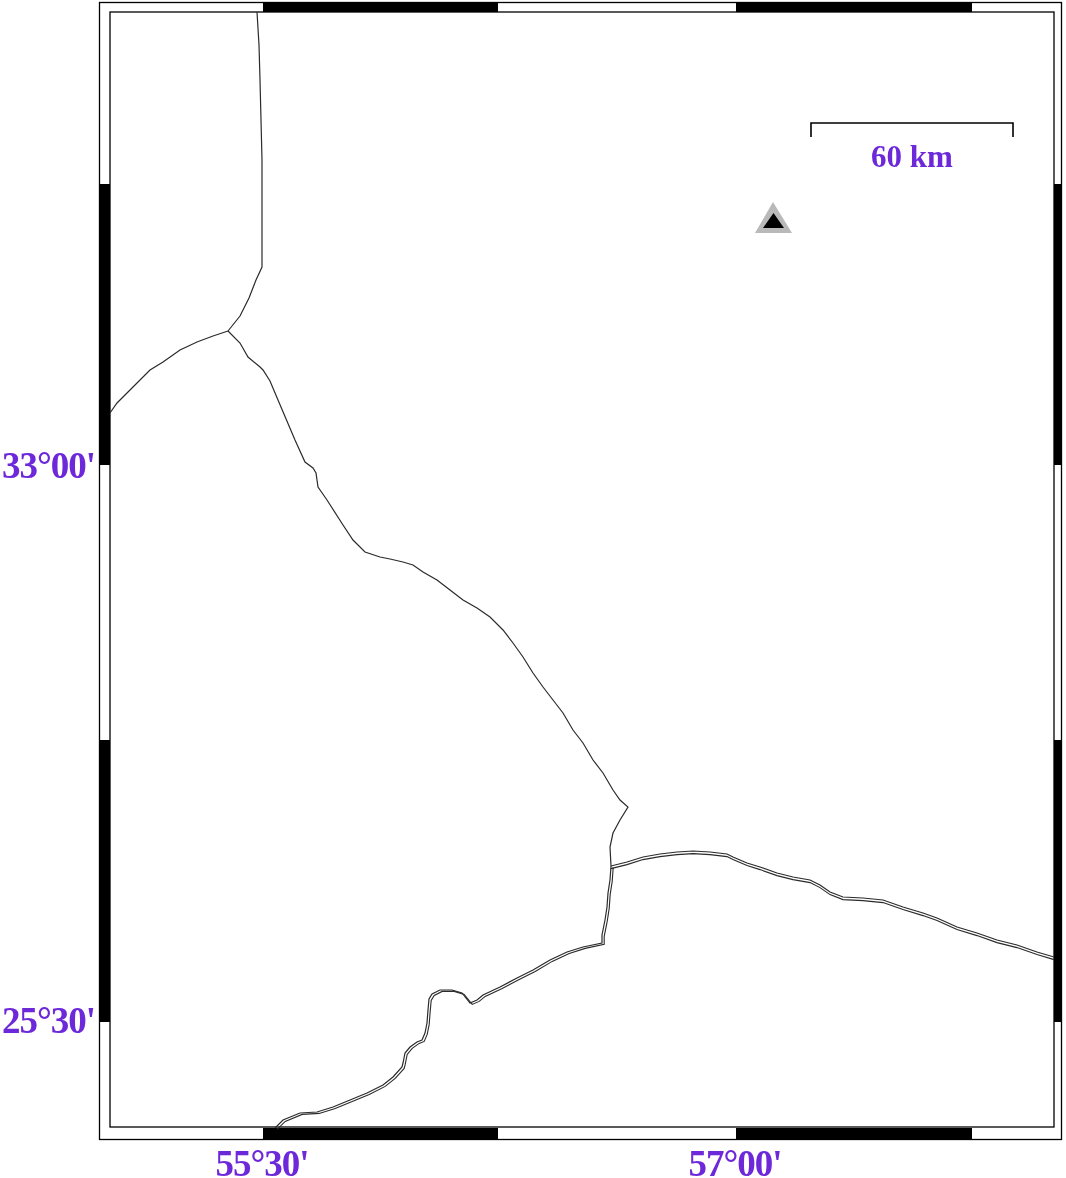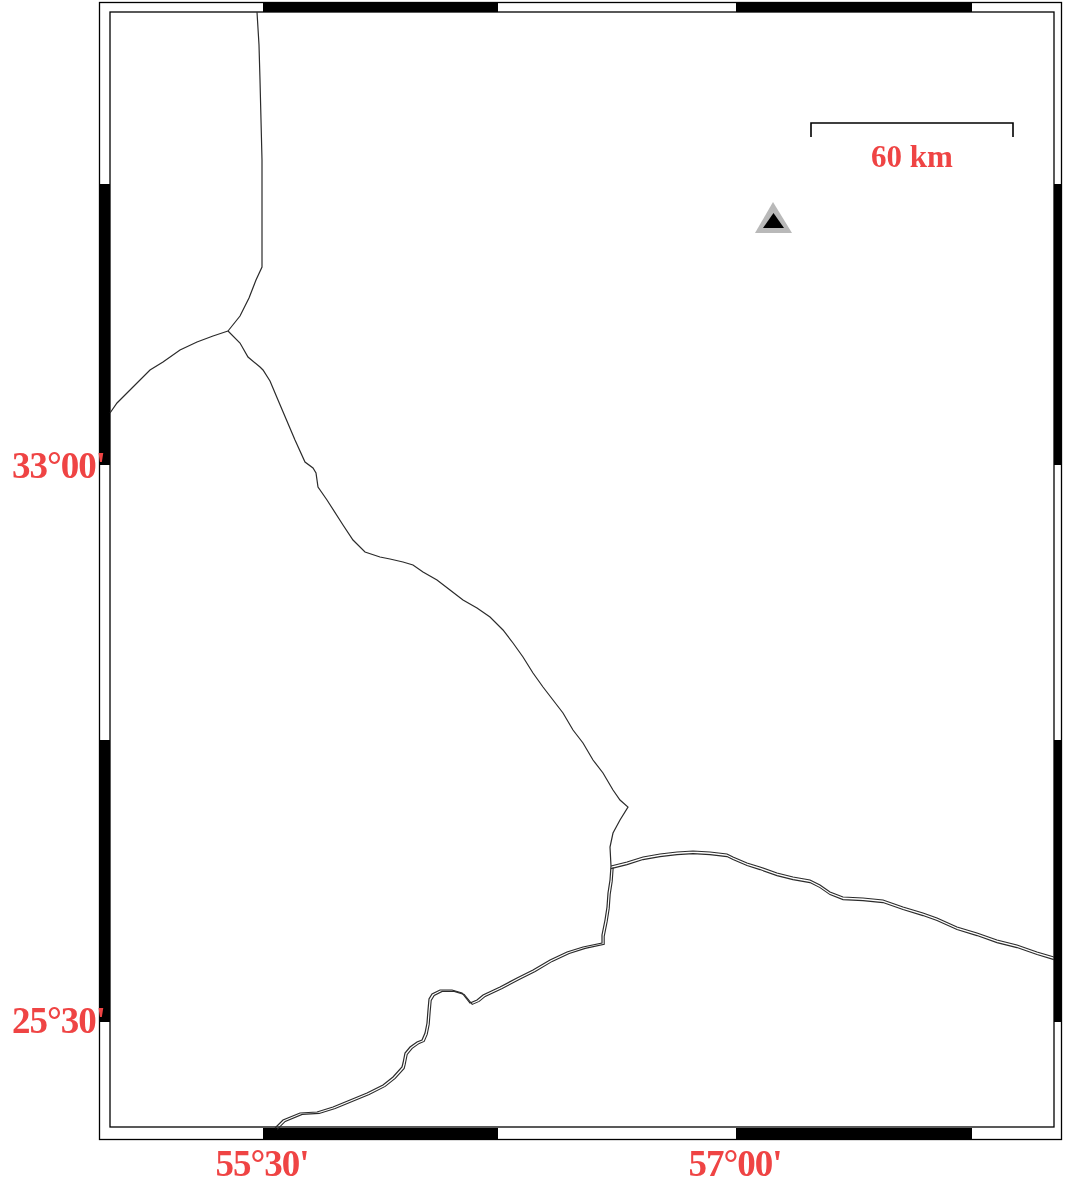--- a/index.html
+++ b/index.html
@@ -7,27 +7,27 @@
     position:relative;
     width:1066px;height:1178px;
     background:#ffffff;
     font-family:"Liberation Serif","DejaVu Serif",serif;
     overflow:hidden;
   }
   #map-svg{position:absolute;left:0;top:0;}
   .map-label{
     position:absolute;
     font-weight:bold;
-    color:#ef4444;
+    color:#6d28d9;
     white-space:nowrap;
     letter-spacing:-1px;
   }
   .lat-label{
     font-size:37px;
-    left:12px;width:89px;
+    left:2px;width:89px;
     text-align:right;
     transform:translateY(-53%);
   }
   .lon-label{
     font-size:37px;
     top:1142px;
     transform:translateX(-50%);
   }
   .scale-label{
     font-size:31px;

